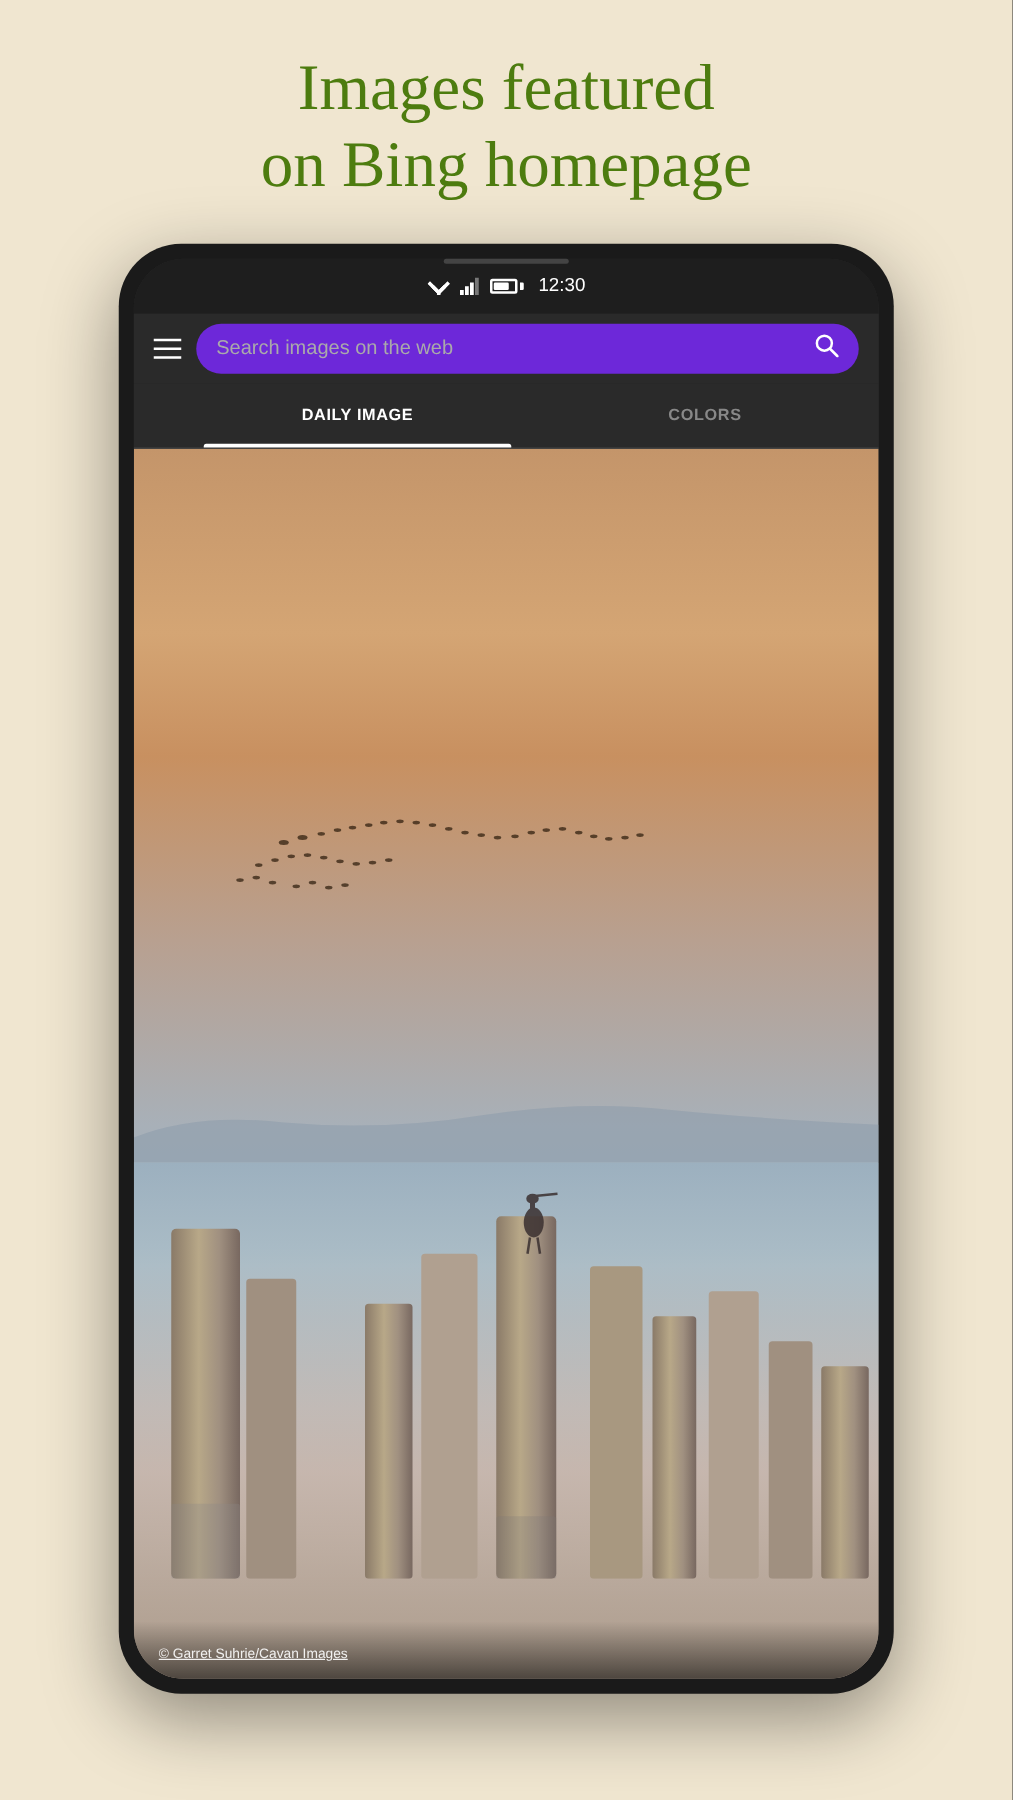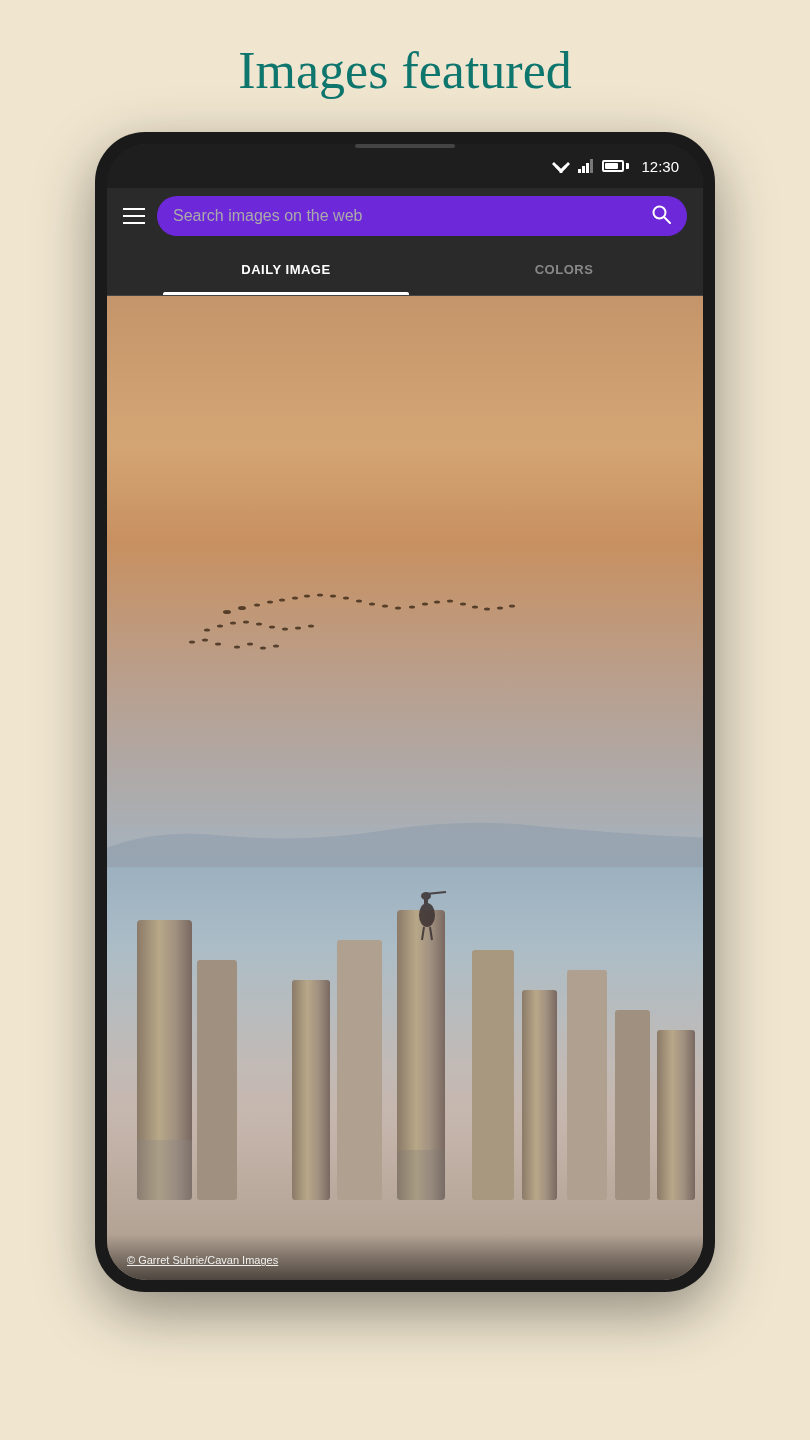--- a/index.html
+++ b/index.html
@@ -10,21 +10,21 @@
       background: #f0e6d0;
       display: flex;
       flex-direction: column;
       align-items: center;
       font-family: 'Georgia', serif;
       overflow: hidden;
     }
 
     .page-title {
       text-align: center;
-      color: #0f766e;
+      color: #4d7c0f;
       font-size: 52px;
       font-weight: 400;
       line-height: 1.2;
       padding: 40px 60px 30px;
       font-family: 'Georgia', serif;
     }
 
     .phone-wrapper {
       width: 620px;
       position: relative;
@@ -75,21 +75,21 @@
       overflow: hidden;
       background: #2a2a2a;
     }
 
     
     .status-bar {
       height: 44px;
       background: #1e1e1e;
       display: flex;
       align-items: center;
-      justify-content: flex-end;
+      justify-content: center;
       padding: 0 24px;
       gap: 10px;
     }
 
     .status-icons {
       display: flex;
       align-items: center;
       gap: 8px;
     }
 
@@ -325,20 +325,21 @@
       background: #444;
       border-radius: 2px;
       z-index: 10;
     }
   </style>
 </head>
 <body>
 
 <p class="page-title">
   <span>Images featured</span><br>
+  <span>on Bing homepage</span>
 </p>
 
 <div class="phone-wrapper">
   <div class="phone-shell">
     <div class="notch"></div>
     <div class="phone-screen">
       <div class="phone-content">
 
         <div class="status-bar">
           <div class="status-icons">

